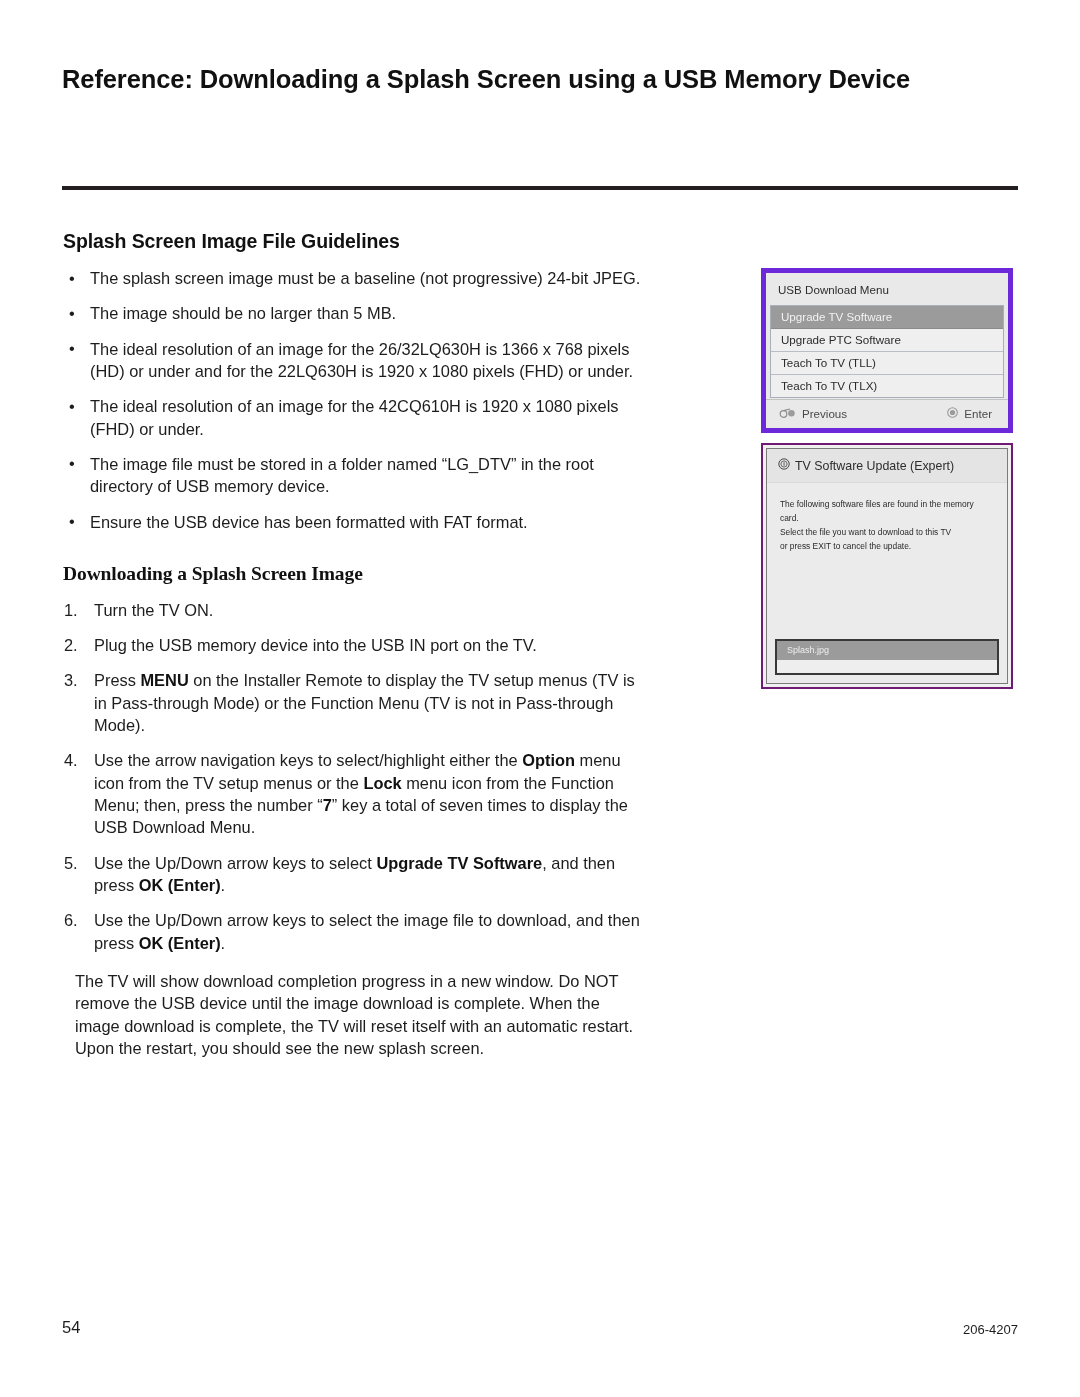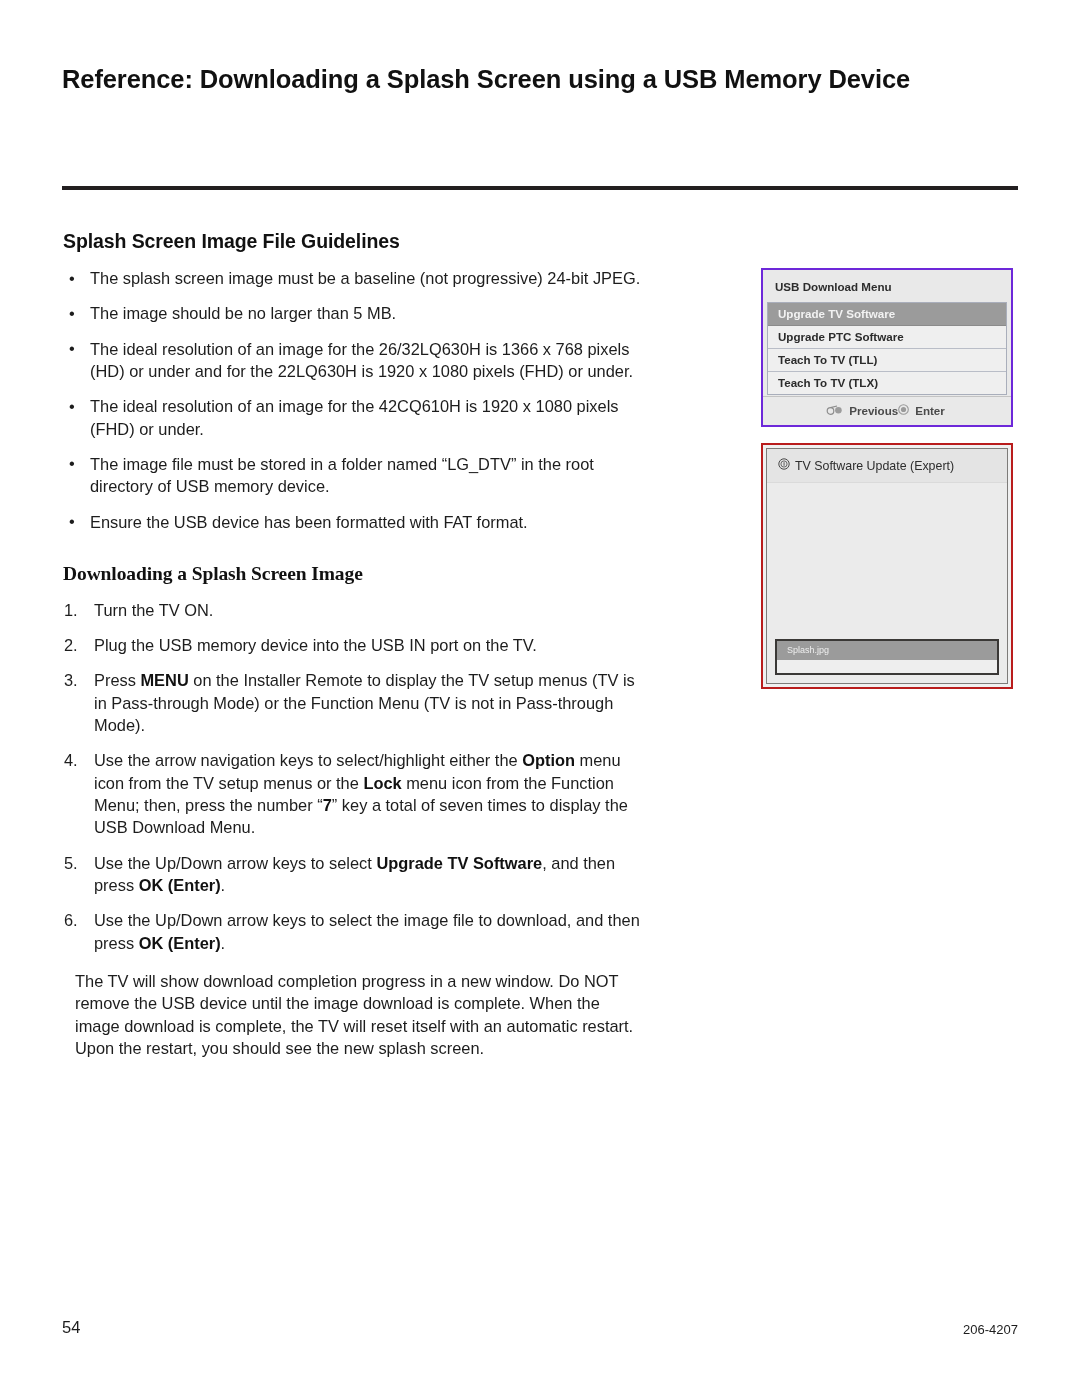--- a/index.html
+++ b/index.html
@@ -114,23 +114,22 @@
 
   b, strong { font-weight: bold; color: #111111; }
 
   
   .shot-usb-menu {
     position: absolute;
     left: 761px;
     top: 268px;
     width: 252px;
     box-sizing: border-box;
-    border: 2px solid #6d28d9;
+    border: 5px solid #6d28d9;
     background: #e9e9e9;
-    font-weight: bold;
   }
   .usb-title {
     padding: 10px 12px 9px 12px;
     font-size: 11.6px;
     color: #2d2d2d;
     background: #e9e9e9;
   }
   .usb-list {
     margin: 0 4px;
     border: 1px solid #a9aebb;
@@ -144,21 +143,21 @@
     border-bottom: 1px solid #b9bdc7;
   }
   .usb-item.selected {
     background: #9b9b9b;
     color: #f2f2f2;
     border-bottom: 1px solid #8b8b8b;
   }
   .usb-item.last { border-bottom: 1px solid #a9aebb; }
   .usb-footer {
     display: flex;
-    justify-content: center;
+    justify-content: space-between;
     align-items: center;
     padding: 7px 16px 8px 13px;
     background: #e9e9e9;
     border-top: 1px solid #c3c3c3;
     margin-top: 1px;
   }
   .usb-footer .hint {
     display: flex;
     align-items: center;
     gap: 6px;
@@ -169,21 +168,21 @@
   .icon-enter { display: block; }
 
   
   .shot-update {
     position: absolute;
     left: 761px;
     top: 443px;
     width: 252px;
     height: 246px;
     box-sizing: border-box;
-    border: 2px solid #b91c1c;
+    border: 2px solid #701a75;
     background: #f0f0f0;
     padding: 3px;
   }
   .shot-update-inner {
     position: relative;
     width: 100%;
     height: 100%;
     box-sizing: border-box;
     border: 1px solid #7d7b79;
     background: #ebebeb;
@@ -346,20 +345,25 @@
     <div class="upd-title">
       <span>
         <svg width="12" height="12" viewBox="0 0 12 12">
           <circle cx="6" cy="6" r="5.2" fill="none" stroke="#4a4a4a" stroke-width="1"></circle>
           <circle cx="6" cy="6" r="3.1" fill="none" stroke="#4a4a4a" stroke-width="0.8"></circle>
           <rect x="5.6" y="4.2" width="0.9" height="3.6" fill="#4a4a4a"></rect>
         </svg>
       </span>
       <span>TV Software Update (Expert)</span>
     </div>
+    <div class="upd-body">
+      <div>The following software files are found in the memory card.</div>
+      <div>Select the file you want to download to this TV</div>
+      <div>or press EXIT to cancel the update.</div>
+    </div>
     <div class="upd-filebox">
       <div class="upd-file">Splash.jpg</div>
       <div class="upd-file-empty"></div>
     </div>
   </div>
 </div>
 
 <div class="footer-page-num">54</div>
 <div class="footer-code">206-4207</div>
 

